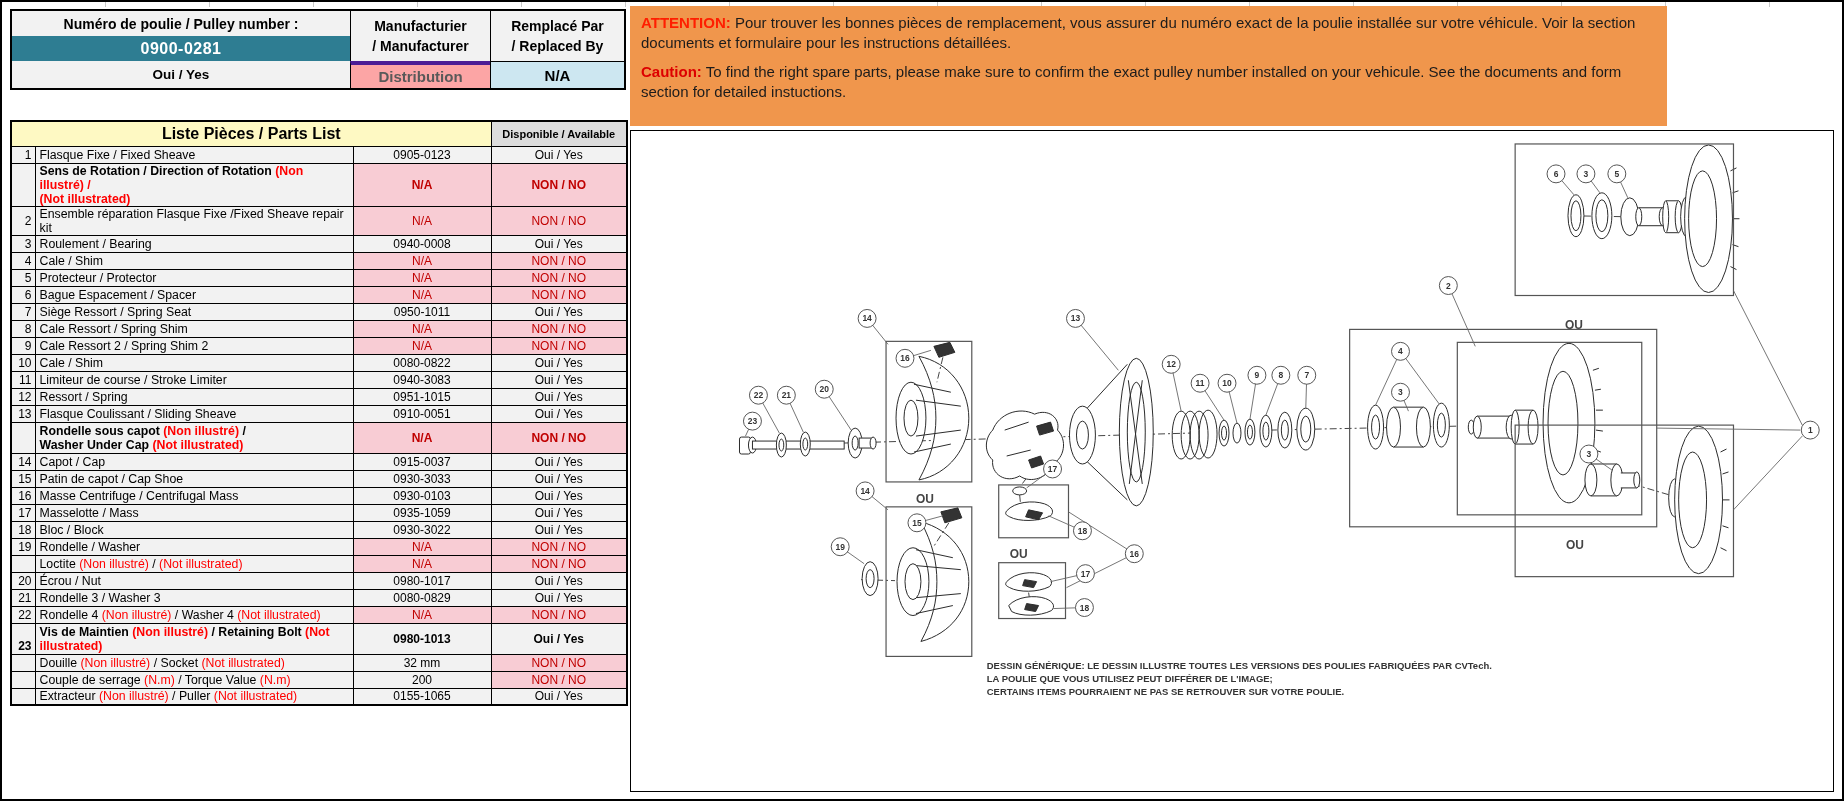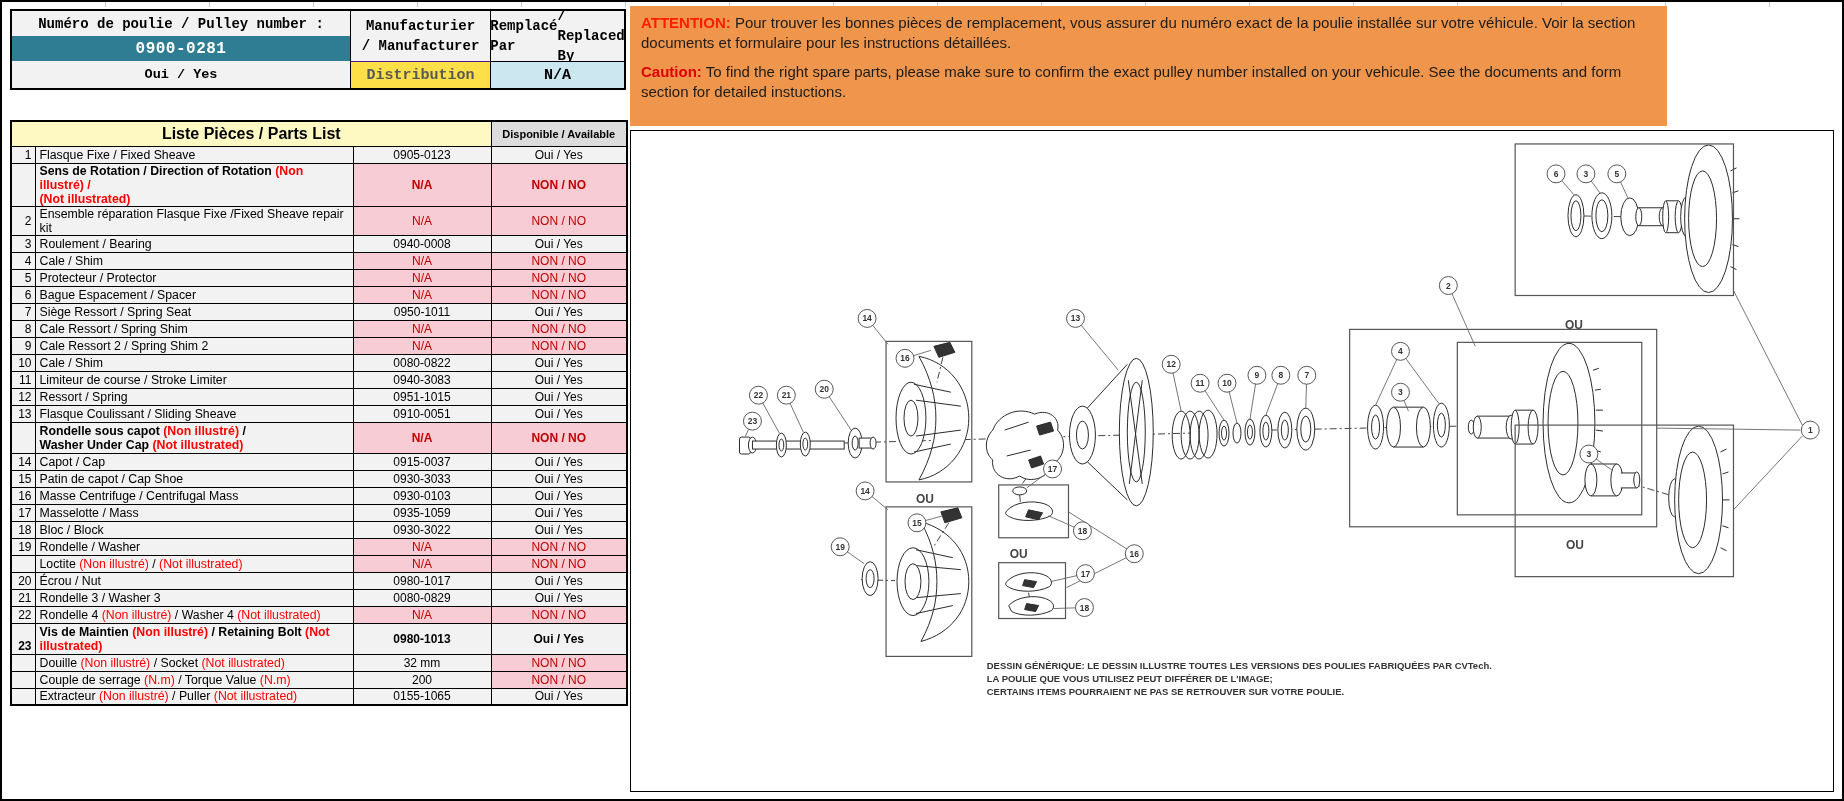--- a/index.html
+++ b/index.html
@@ -3,30 +3,30 @@
 <meta charset="utf-8">
 <style>
   html,body{margin:0;padding:0;background:#fff;}
   .container{position:relative;width:1844px;height:801px;background:#fff;border:2px solid #000;
     box-sizing:border-box;font-family:"Liberation Sans",sans-serif;overflow:hidden;}
   .topticks{position:absolute;top:0;left:0;width:100%;height:5px;
     background:repeating-linear-gradient(90deg,transparent 0 103px,#c9c9c9 103px 104px);}
   
   .header-table{position:absolute;left:8px;top:7px;width:616px;height:81px;border:2px solid #000;
     box-sizing:border-box;display:grid;grid-template-columns:338px 140px 134px;grid-template-rows:25px 25px 27px;}
-  .header-table>div{display:flex;align-items:center;justify-content:center;font-weight:bold;font-family:Liberation Mono, monospace;}
+  .header-table>div{display:flex;align-items:center;justify-content:center;font-weight:bold;}
   .ht-label{grid-column:1;grid-row:1;background:#F2F2F2;font-size:14px;}
   .ht-number{grid-column:1;grid-row:2;background:#2E7D92;color:#fff;font-size:16px;letter-spacing:.5px;}
   .ht-yes{grid-column:1;grid-row:3;background:#F2F2F2;font-size:13.5px;}
   .ht-manu{grid-column:2;grid-row:1/3;background:#F2F2F2;font-size:14px;border-left:1px solid #000;
     flex-direction:column;line-height:20px;}
-  .ht-manu-val{grid-column:2;grid-row:3;background:#fde047;border-left:1px solid #000;border-top:1px solid #4c1d95;
+  .ht-manu-val{grid-column:2;grid-row:3;background:#fca5a5;border-left:1px solid #000;border-top:4px solid #4c1d95;
     color:#595959;font-size:15px;}
   .ht-repl{grid-column:3;grid-row:1/3;background:#F2F2F2;font-size:14px;border-left:1px solid #000;
-    flex-direction:row;line-height:20px;}
+    flex-direction:column;line-height:20px;}
   .ht-repl-val{grid-column:3;grid-row:3;background:#CDE7F1;border-left:1px solid #000;border-top:1px solid #000;
     font-size:15px;color:#000;}
   
   .notice{position:absolute;left:628px;top:4px;width:1037px;height:120px;background:#F0964C;
     box-sizing:border-box;padding:7px 11px 0 11px;font-size:15px;color:#1c1c1c;}
   .notice p{margin:0 0 9px 0;line-height:20px;}
   .att-label{color:#FF1E00;font-weight:bold;}
   .caut-label{color:#DD0000;font-weight:bold;}
   
   table.parts{position:absolute;left:8px;top:118px;width:616px;border-collapse:collapse;table-layout:fixed;

